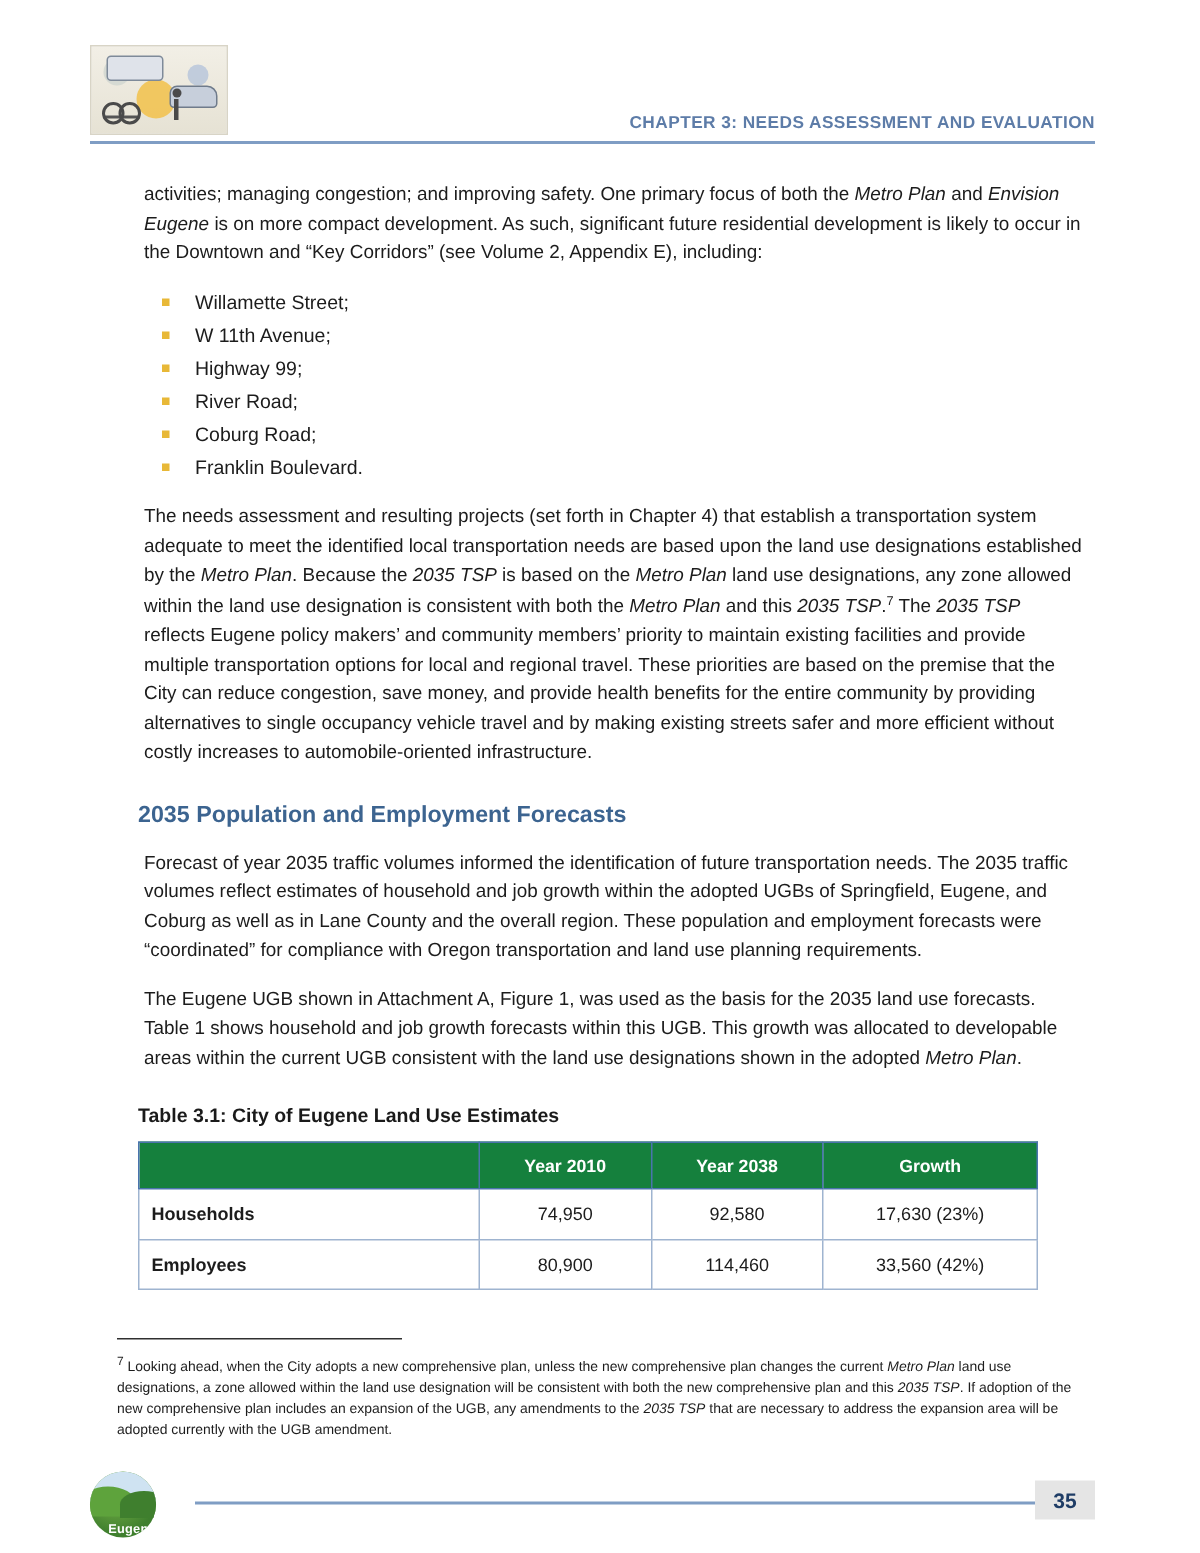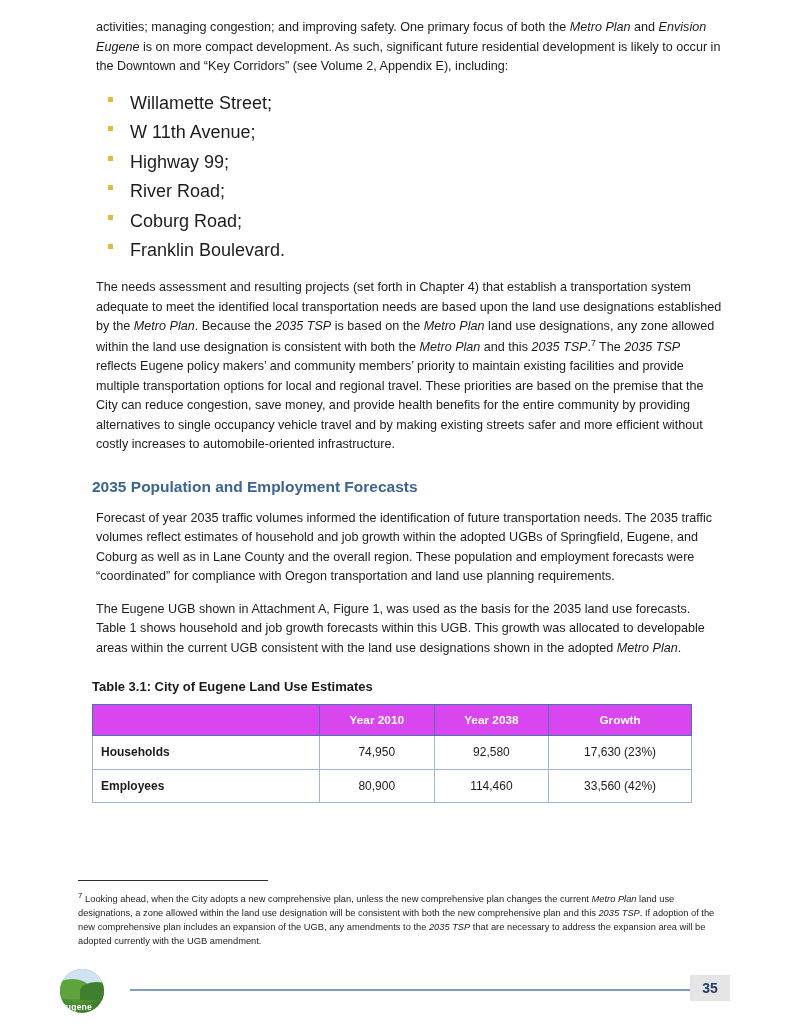--- a/index.html
+++ b/index.html
@@ -126,21 +126,21 @@
 
   ul.bullets {
     list-style: none;
     margin: 0 0 14px 0;
     padding: 0 0 0 12px;
   }
   ul.bullets li {
     position: relative;
     padding-left: 26px;
     margin-bottom: 2.5px;
-    font-size: 18px;
+    font-size: 13px;
     line-height: 1.5;
   }
   ul.bullets li:before {
     content: "";
     position: absolute;
     left: 4px;
     top: 7px;
     width: 5px;
     height: 5px;
     background: #e8b837;
@@ -164,21 +164,21 @@
     font-weight: 700;
     color: #1a1a1a;
     margin: 18px 0 7px 0;
   }
   table.data-table {
     border-collapse: collapse;
     width: 600px;
     font-size: 12px;
   }
   table.data-table thead th {
-    background: #d946ef;
+    background: #15803d;
     color: #ffffff;
     font-weight: 700;
     font-size: 11.8px;
     text-align: center;
     padding: 6px 8px;
     border: 1px solid #4a74ad;
   }
   table.data-table thead th.first-col {
     width: 210px;
     text-align: left;
@@ -266,21 +266,21 @@
     right: -8px; top: 13px;
     width: 32px; height: 18px;
     background: #3f7f2e;
     border-radius: 50% 50% 0 0;
   }
   .logo-text {
     position: absolute;
     left: 0;
     bottom: 1px;
     width: 44px;
-    text-align: left;
+    text-align: right;
     color: #ffffff;
     font-size: 8.5px;
     font-weight: 700;
     letter-spacing: .2px;
   }
   .page-number-box {
     position: absolute;
     right: 0;
     top: 6px;
     min-width: 40px;
@@ -294,20 +294,33 @@
     justify-content: center;
     padding: 0 10px;
     box-sizing: border-box;
   }
 </style>
 </head>
 <body>
 
 <div class="page">
 
+  <div class="header">
+    <div class="header-art">
+      <span class="art-circle art-c2"></span>
+      <span class="art-circle art-c1"></span>
+      <span class="art-circle art-c3"></span>
+      <span class="art-bus"></span>
+      <span class="art-car"></span>
+      <span class="art-bike"></span>
+      <span class="art-ped"></span>
+    </div>
+    <div class="header-title">CHAPTER 3: NEEDS ASSESSMENT AND EVALUATION</div>
+    <div class="header-band"></div>
+  </div>
 
   <div class="content">
 
     <p><span>activities; managing congestion; and improving safety. One primary focus of both the </span><em>Metro Plan</em><span> and </span><em>Envision Eugene</em><span> is on more compact development. As such, significant future residential development is likely to occur in the Downtown and “Key Corridors” (see Volume 2, Appendix E), including:</span></p>
 
     <ul class="bullets">
       <li>Willamette Street;</li>
       <li>W 11th Avenue;</li>
       <li>Highway 99;</li>
       <li>River Road;</li>

